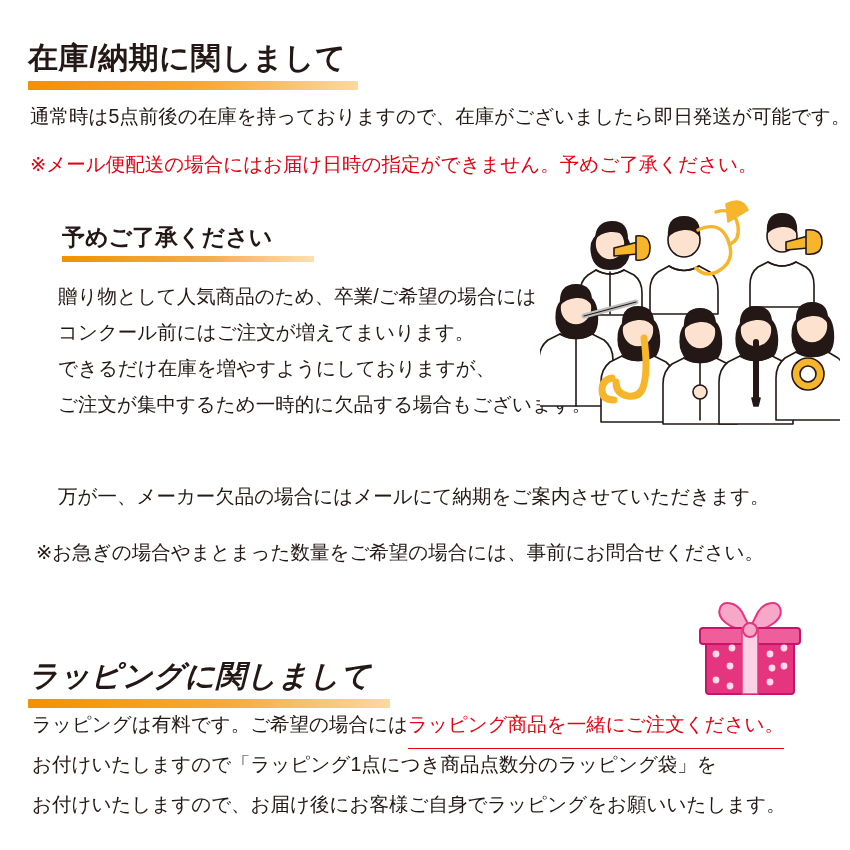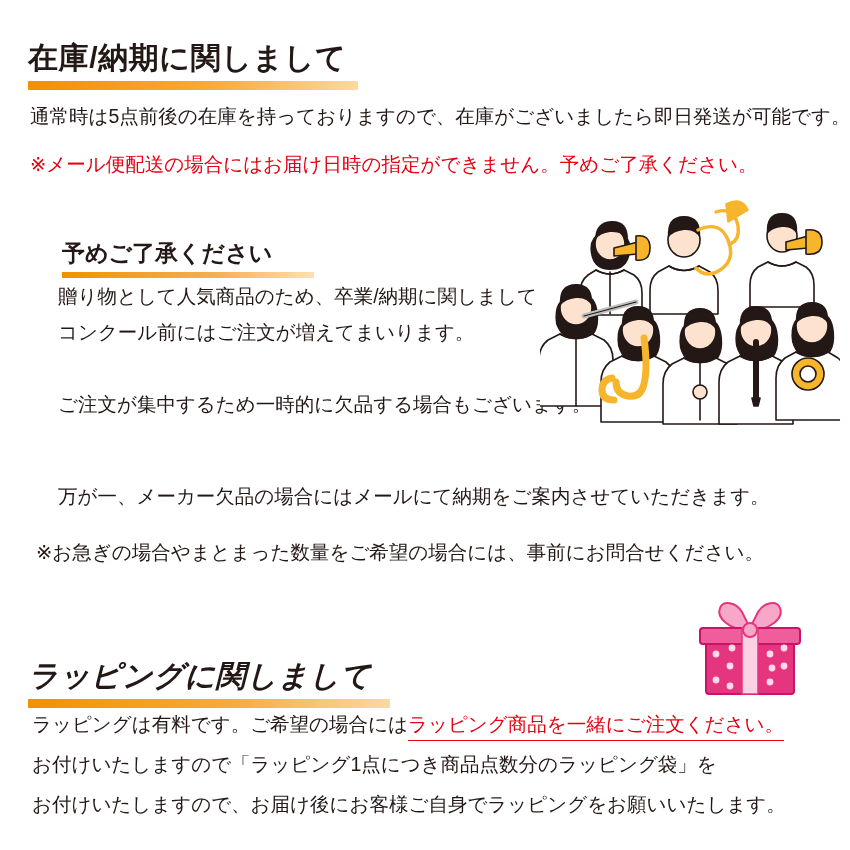--- a/index.html
+++ b/index.html
@@ -56,35 +56,34 @@
   .line.red { color: #e60012; }
 
   
   #sub-head {
     position: absolute;
     left: 62px;
     top: 222px;
     font-size: 23px;
     font-weight: bold;
     white-space: nowrap;
-    margin-top: 16px;
   }
   #sub-head .bar {
     display: block;
     height: 6px;
     width: 252px;
     margin-top: 3px;
     background: linear-gradient(to right, #f29100 0%, #f7ae4f 60%, #fce0b4 100%);
   }
 
   
   .u-red {
     color: #e60012;
     border-bottom: 1.5px solid #e60012;
-    padding-bottom: 5px;
+    padding-bottom: 13px;
   }
 
   
   #illus-band {
     position: absolute;
     left: 540px;
     top: 196px;
     width: 300px;
     height: 232px;
   }
@@ -109,22 +108,23 @@
   </div>
 
   <div class="line" style="left:30px; top:104px;">通常時は5点前後の在庫を持っておりますので、在庫がございましたら即日発送が可能です。</div>
   <div class="line red" style="left:30px; top:152px;">※メール便配送の場合にはお届け日時の指定ができません。予めご了承ください。</div>
 
   <div id="sub-head">
     <span>予めご了承ください</span>
     <span class="bar"></span>
   </div>
 
-  <div class="line" style="left:58px; top:284px;">贈り物として人気商品のため、卒業/納期に関しまして</div>
+  <div class="line" style="left:58px; top:284px;">贈り物として人気商品のため、卒業/ご希望の場合には</div>
   <div class="line" style="left:58px; top:320px;text-align:right;">コンクール前にはご注文が増えてまいります。</div>
+  <div class="line" style="left:58px; top:356px;">できるだけ在庫を増やすようにしておりますが、</div>
   <div class="line" style="left:58px; top:392px;">ご注文が集中するため一時的に欠品する場合もございます。</div>
 
   <div class="line" style="left:36px; top:540px;">※お急ぎの場合やまとまった数量をご希望の場合には、事前にお問合せください。</div>
 
   <div class="line" style="left:58px; top:484px;">万が一、メーカー欠品の場合にはメールにて納期をご案内させていただきます。</div>
 
   <div id="illus-band">
     <svg viewBox="0 0 300 232" width="300" height="232" xmlns="http://www.w3.org/2000/svg">
       <g stroke="#231815" stroke-width="1.6" fill="none" stroke-linejoin="round" stroke-linecap="round">
 

